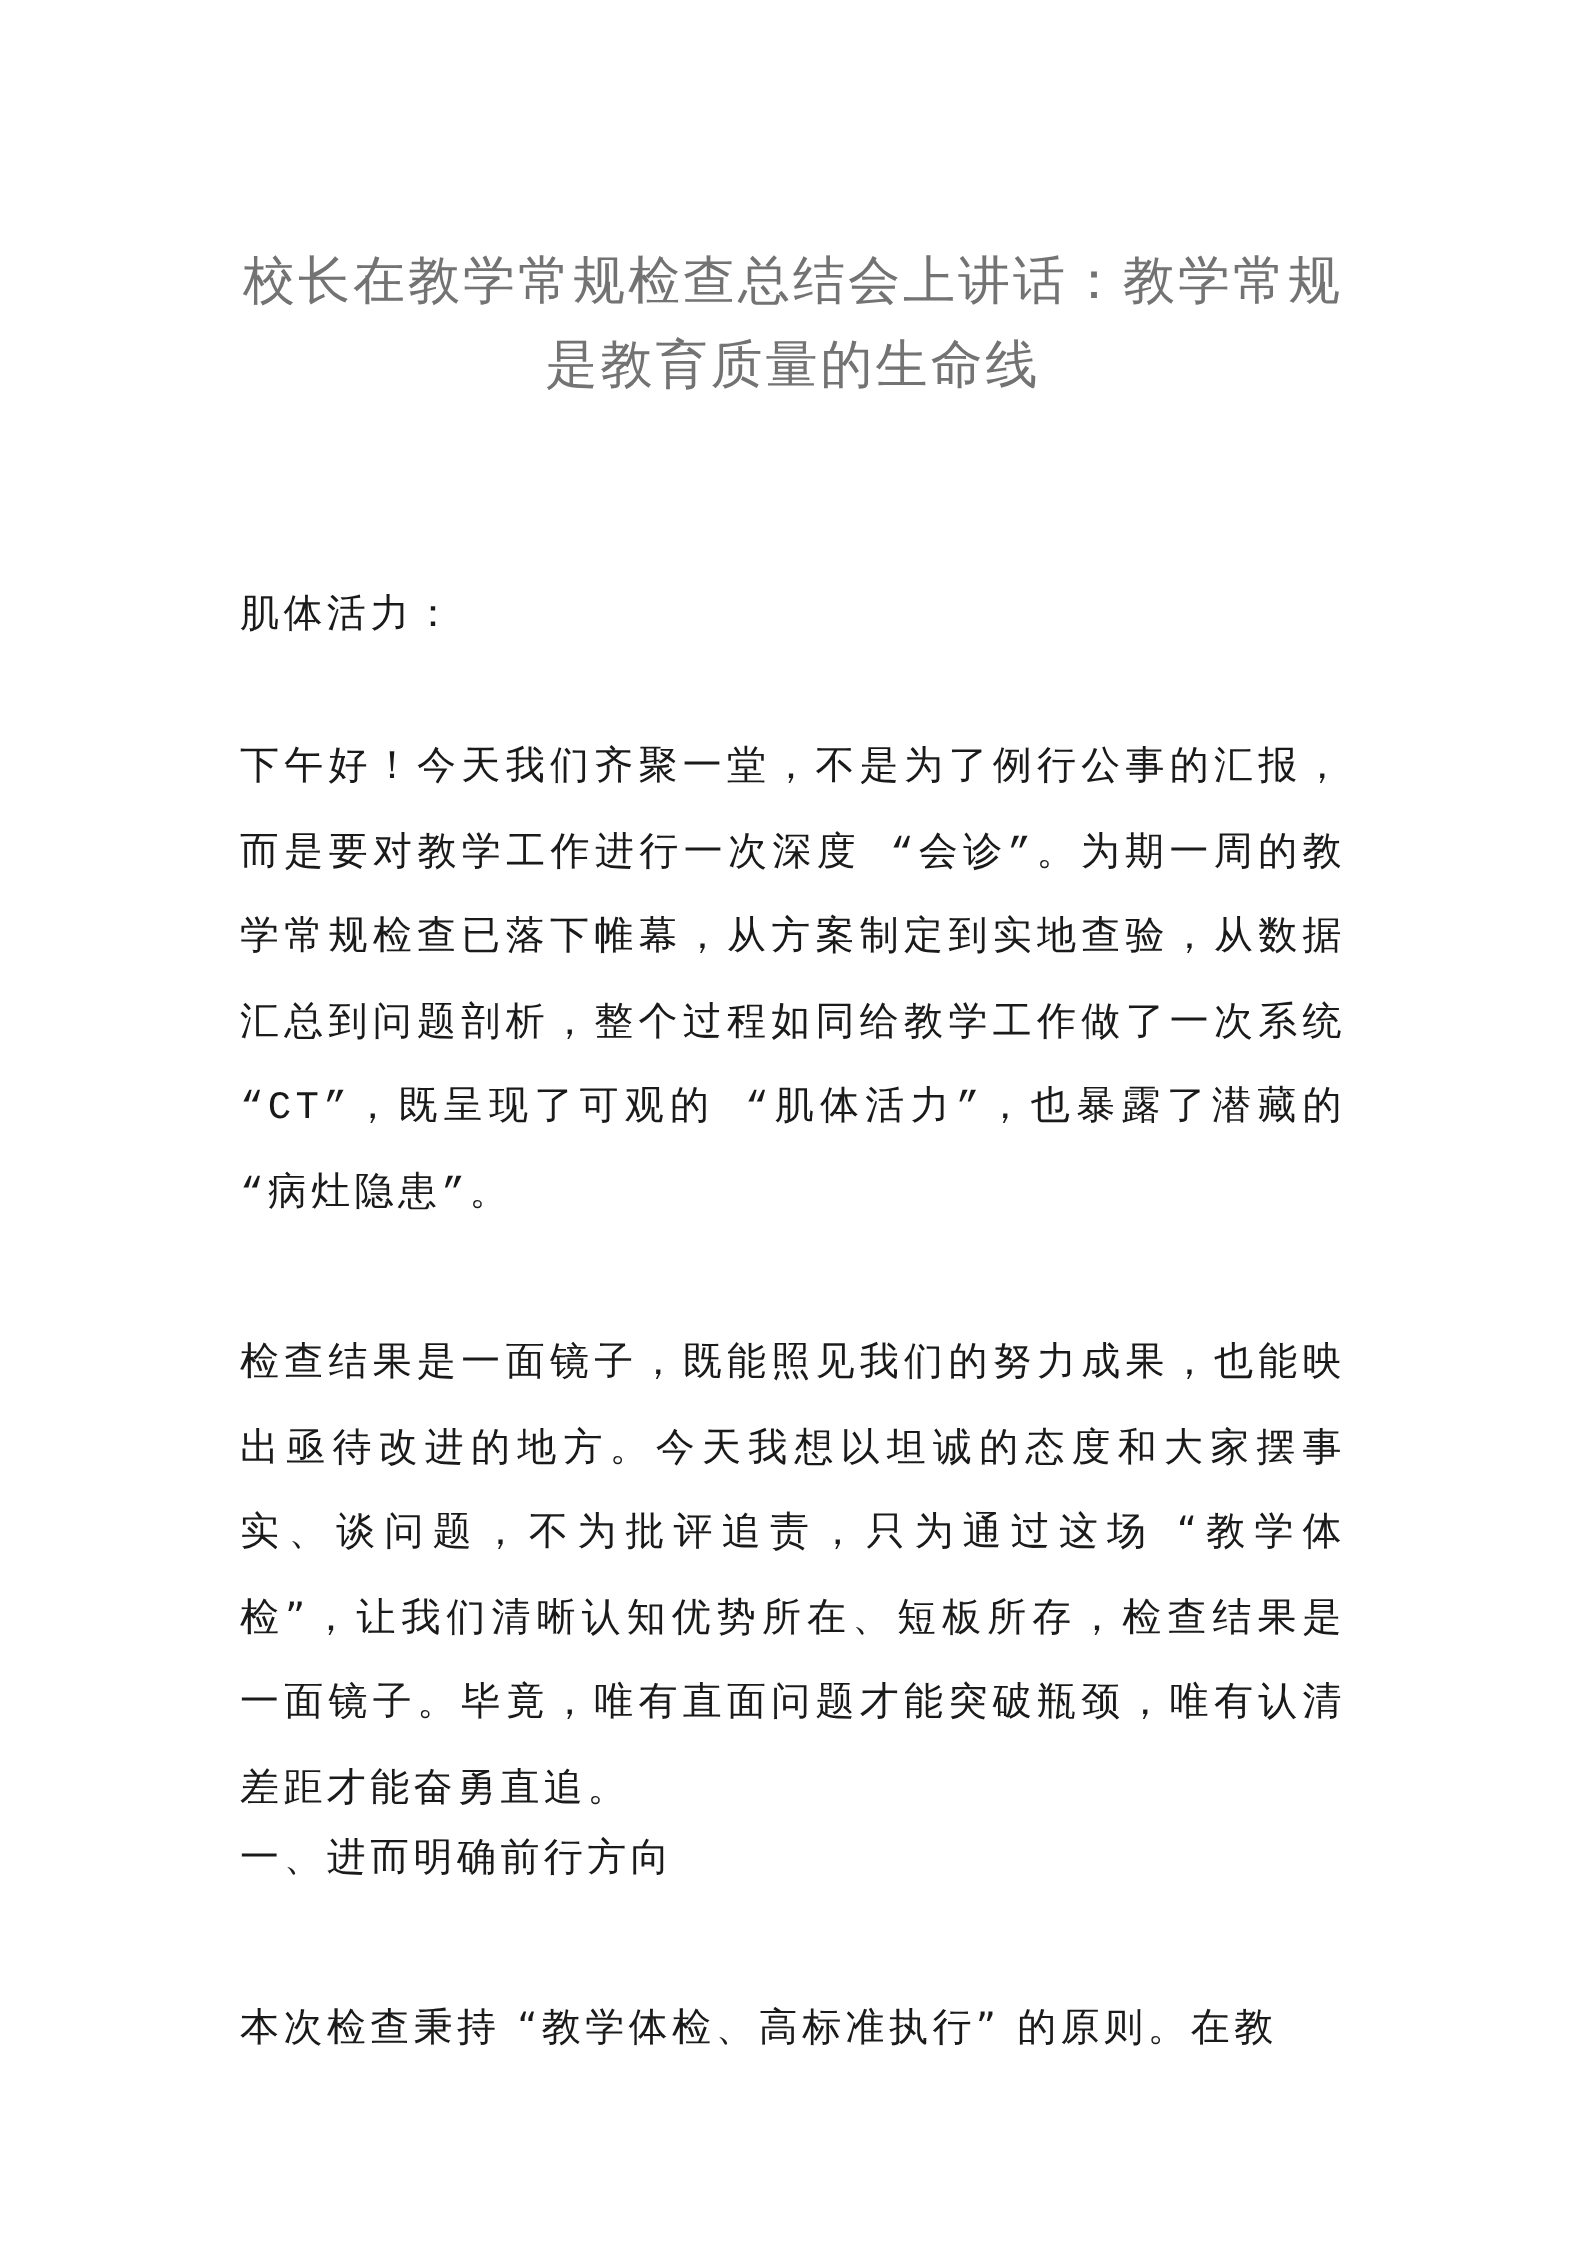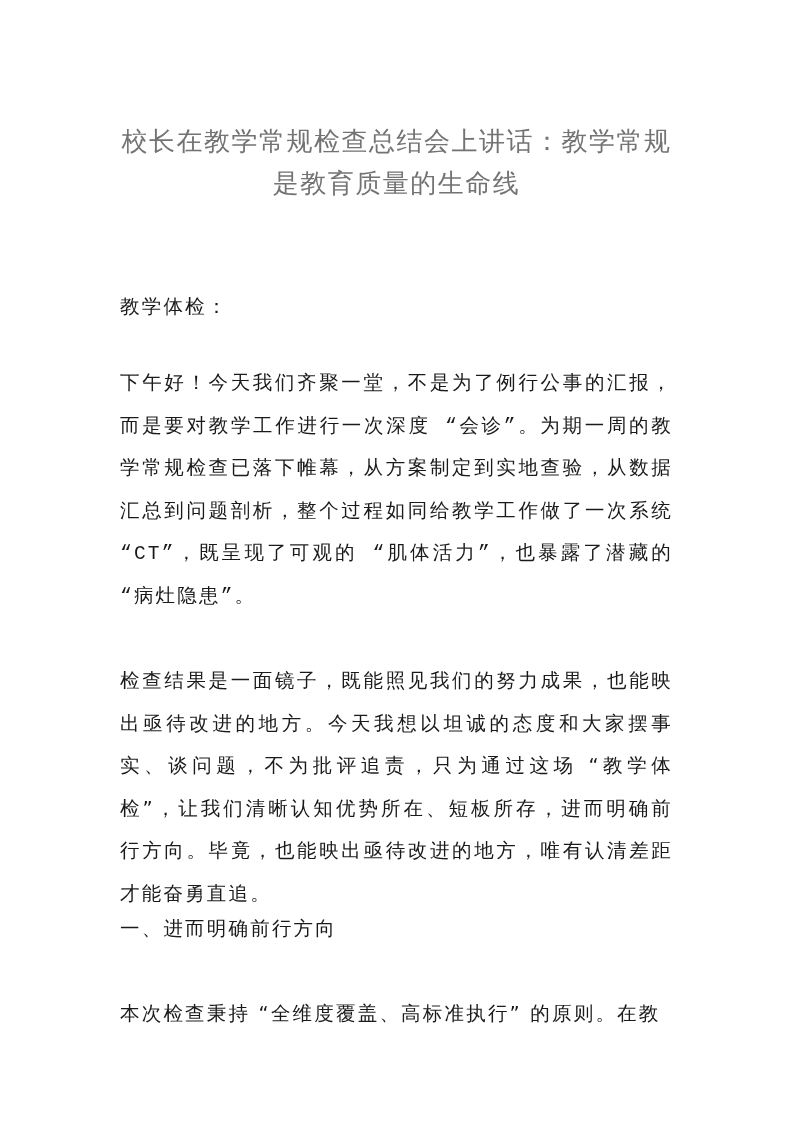--- a/index.html
+++ b/index.html
@@ -17,18 +17,18 @@
   #p-1 { top: 363px; font-family: Liberation Mono, monospace; }
   #p-2 { top: 660px; }
   #p-h1 { top: 908px; }
   #p-3 { top: 993px; }
 </style>
 </head>
 <body>
 
 <div class="page">
   <h1 class="title">校长在教学常规检查总结会上讲话：教学常规是教育质量的生命线</h1>
-  <p class="block" id="p-greet">教学体检：</p>
+  <p class="block" id="p-greet">肌体活力：</p>
   <p class="block" id="p-1">下午好！今天我们齐聚一堂，不是为了例行公事的汇报，而是要对教学工作进行一次深度 “会诊”。为期一周的教学常规检查已落下帷幕，从方案制定到实地查验，从数据汇总到问题剖析，整个过程如同给教学工作做了一次系统 “CT”，既呈现了可观的 “肌体活力”，也暴露了潜藏的 “病灶隐患”。</p>
-  <p class="block" id="p-2">检查结果是一面镜子，既能照见我们的努力成果，也能映出亟待改进的地方。今天我想以坦诚的态度和大家摆事实、谈问题，不为批评追责，只为通过这场 “教学体检”，让我们清晰认知优势所在、短板所存，进而明确前行方向。毕竟，也能映出亟待改进的地方，唯有认清差距才能奋勇直追。</p>
+  <p class="block" id="p-2">检查结果是一面镜子，既能照见我们的努力成果，也能映出亟待改进的地方。今天我想以坦诚的态度和大家摆事实、谈问题，不为批评追责，只为通过这场 “教学体检”，让我们清晰认知优势所在、短板所存，检查结果是一面镜子。毕竟，唯有直面问题才能突破瓶颈，唯有认清差距才能奋勇直追。</p>
   <p class="block" id="p-h1">一、进而明确前行方向</p>
-  <p class="block" id="p-3">本次检查秉持 “全维度覆盖、高标准执行” 的原则。在教</p>
+  <p class="block" id="p-3">本次检查秉持 “教学体检、高标准执行” 的原则。在教</p>
 </div>
 
 </body></html>

